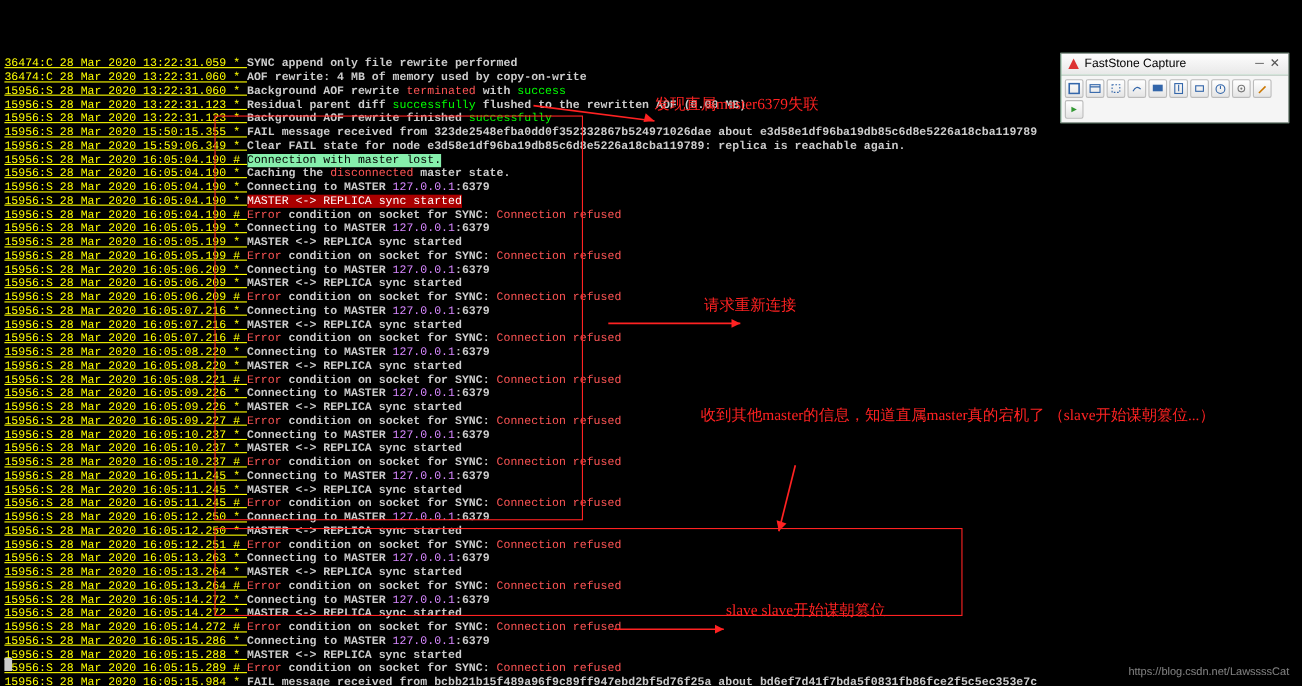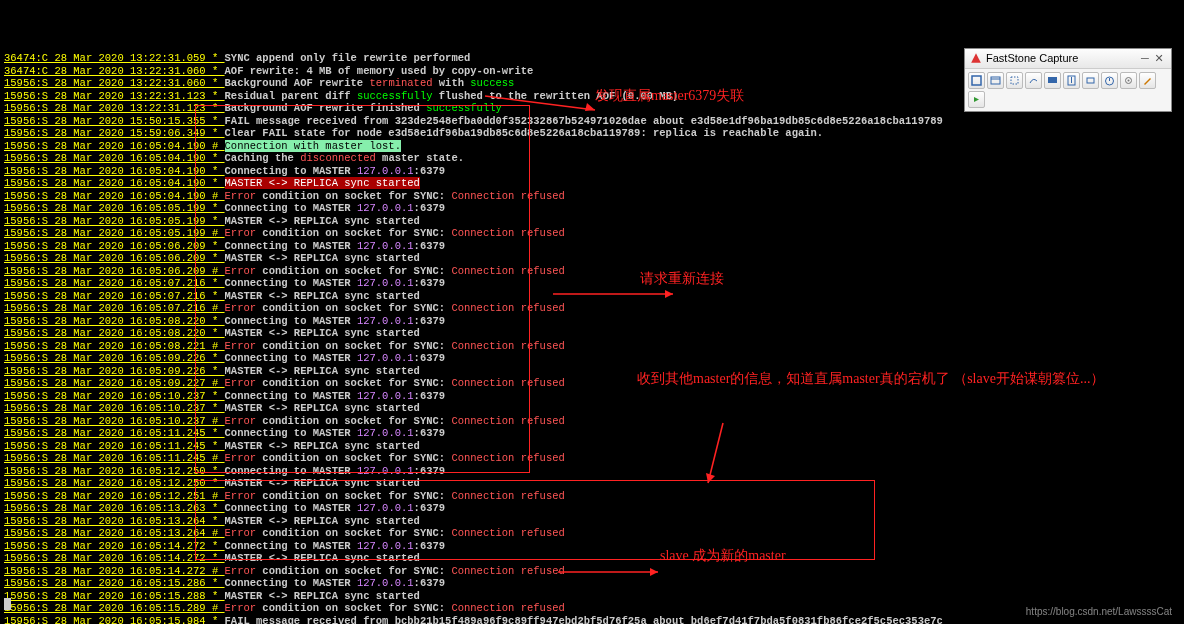--- a/index.html
+++ b/index.html
@@ -138,21 +138,21 @@
 
 <div class="annotation" style="left:637px; top:370px; line-height:18px;">收到其他master的信息，知道直属master真的宕机了
 （slave开始谋朝篡位...）</div>
 <div class="arrow" style="left:690px; top:410px;">
   <svg width="40" height="70">
       <line x1="20" y1="0" x2="5" y2="60" stroke="#ff2222" stroke-width="1.5"></line>
       <polygon points="5,60 3,50 12,53" fill="#ff2222"></polygon>
     </svg>
 </div>
 
-<div class="annotation" style="left:660px; top:550px;">slave 成为新的master</div>
+<div class="annotation" style="left:660px; top:550px;">slave slave开始谋朝篡位</div>
 <div class="arrow" style="left:545px; top:552px;">
   <svg width="110" height="14">
       <line x1="0" y1="7" x2="100" y2="7" stroke="#ff2222" stroke-width="1.5"></line>
       <polygon points="100,7 92,3 92,11" fill="#ff2222"></polygon>
     </svg>
 </div>
 
 <div class="faststone">
   <div class="fs-title">
     <span class="logo"><svg viewBox="0 0 10 10">

